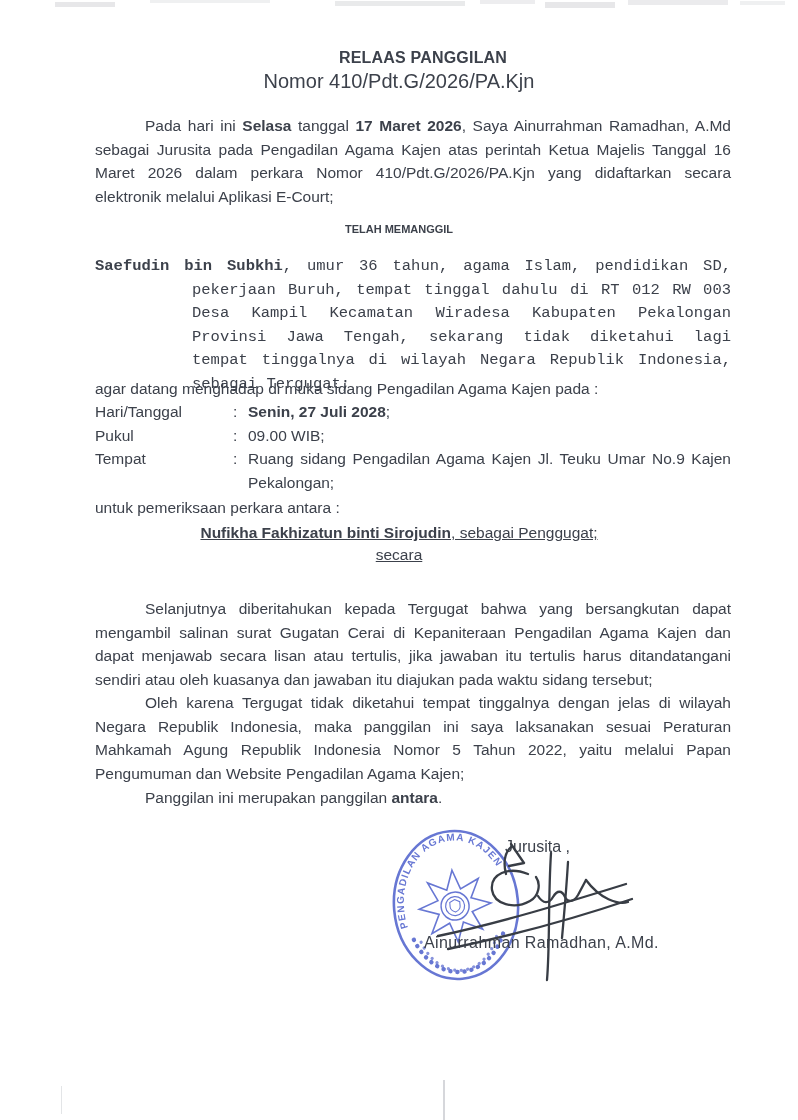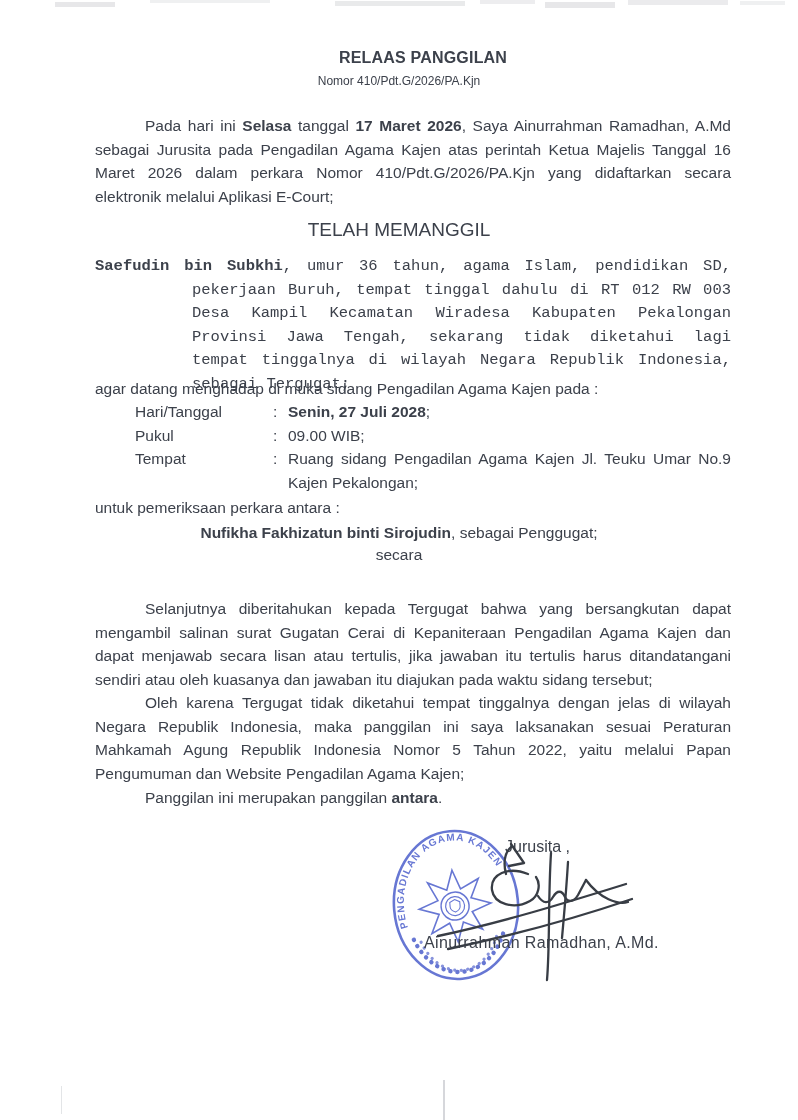--- a/index.html
+++ b/index.html
@@ -16,29 +16,29 @@
     background:#ffffff;
     overflow:hidden;
     font-size:15.5px;
     line-height:23.5px;
   }
   .abs{position:absolute;}
   .body-col{left:95px;width:636px;}
   .center-line{left:0;width:798px;text-align:center;}
   .justified{text-align:justify;text-justify:inter-word;}
   .doc-title{font-weight:bold;font-size:16px;letter-spacing:.2px;margin-left:24px;}
-  .doc-number{font-size:12px;}
-  .section-heading{font-weight:normal;font-size:19px;}
+  .doc-number{font-size:20px;}
+  .section-heading{font-weight:bold;font-size:11px;}
   .indent{text-indent:50px;}
   .hanging{padding-left:97px;text-indent:-97px;font-family:Liberation Mono, monospace;}
-  .sched-row{display:flex;margin-left:40px;}
+  .sched-row{display:flex;}
   .sched-label{width:138px;flex:0 0 138px;}
   .sched-colon{width:15px;flex:0 0 15px;}
   .sched-value{flex:1;text-align:justify;text-justify:inter-word;}
-  .party-line{line-height:22px;}
+  .party-line{line-height:22px;text-decoration:underline;}
   .sig-role{font-size:16px;text-align:right;}
   .sig-name{font-size:16px;letter-spacing:.4px;z-index:3;}
   .stamp-svg{z-index:2;transform:rotate(-5deg);opacity:.92;}
   .sig-svg{left:0;top:0;z-index:4;pointer-events:none;}
   .scan-noise{background:rgba(110,115,125,.28);}
   .scan-line-v{background:rgba(145,150,160,.5);}
   b,.b{font-weight:bold;}
 </style>
 </head>
 <body>

